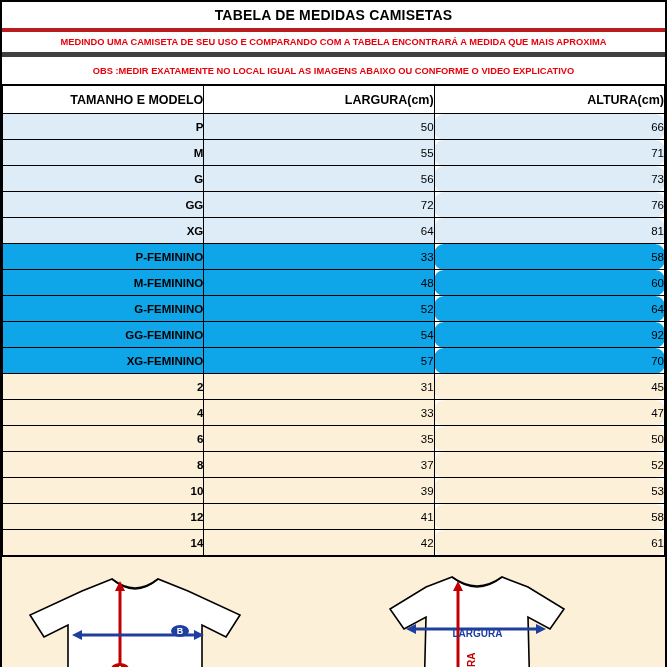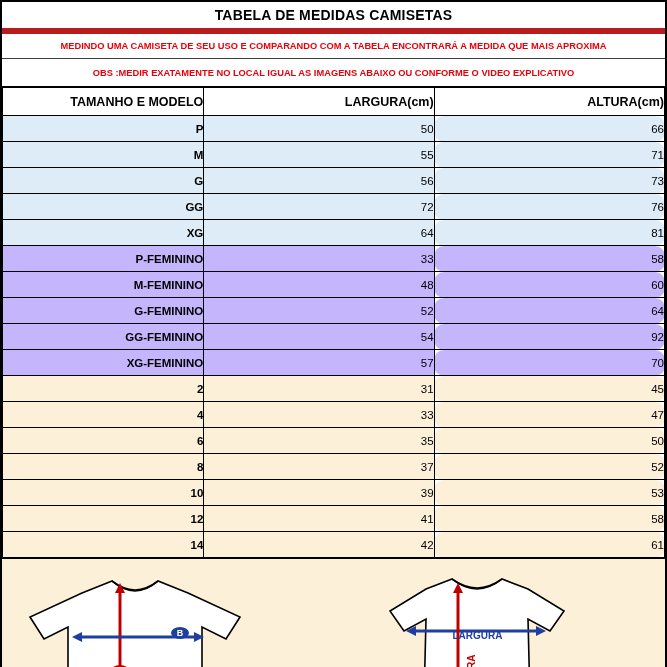--- a/index.html
+++ b/index.html
@@ -22,35 +22,35 @@
     background: #fff;
   }
   .title-row {
     height: 26px;
     display: flex;
     align-items: center;
     justify-content: center;
     font-size: 14px;
     font-weight: bold;
     color: #000;
-    border-bottom: 6px solid #b91c1c;
+    border-bottom: 4px solid #b91c1c;
     letter-spacing: .2px;
   }
   .note-row {
     display: flex;
     align-items: center;
     justify-content: center;
     text-align: center;
     color: #e8000a;
     font-size: 9.3px;
     font-weight: bold;
     padding: 0 6px;
     box-sizing: border-box;
   }
-  .note-1 { height: 25px; border-bottom: 1px solid #404040; }
+  .note-1 { height: 25px; border-bottom: 5px solid #404040; }
   .note-2 { height: 28px; border-bottom: 1px solid #000; }
 
   table.measure {
     width: 100%;
     border-collapse: collapse;
     table-layout: fixed;
   }
   table.measure td, table.measure th {
     border: 1px solid #000;
     text-align: right;
@@ -64,21 +64,21 @@
     font-size: 12.5px;
     height: 27px;
   }
   .col-model { width: 30.4%; }
   .col-larg  { width: 34.8%; }
   .col-alt   { width: 34.8%; border-radius: 10px; }
 
   td.model-cell { font-weight: bold; font-size: 11px; }
 
   tr.grp-blue td   { background: #ddecf7; }
-  tr.grp-green td  { background: #c4b5fd; }
+  tr.grp-green td  { background: #0ea5e9; }
   tr.grp-orange td { background: #fdf0d8; }
   tr.head-row th   { background: #ffffff; }
 
   .figures {
     position: relative;
     height: 150px;
     border-top: 1px solid #000;
     background: #fdf0d8;
     display: flex;
   }

